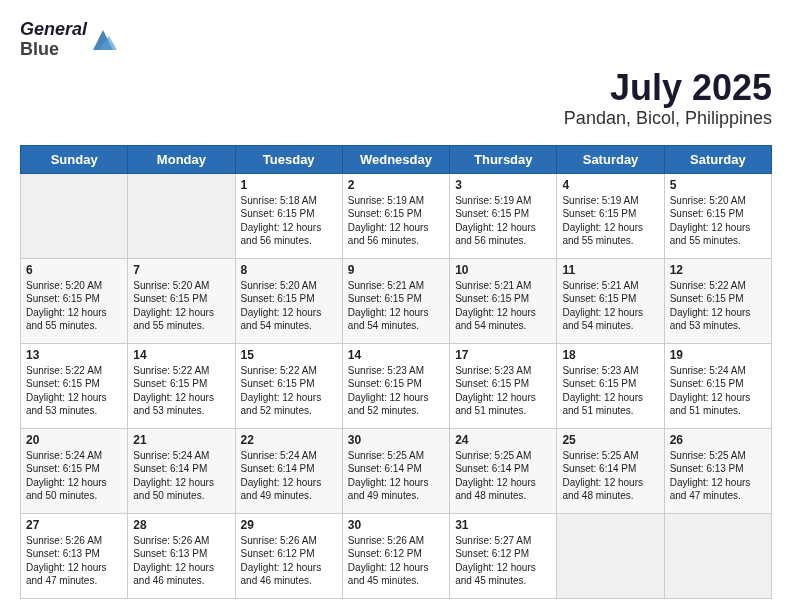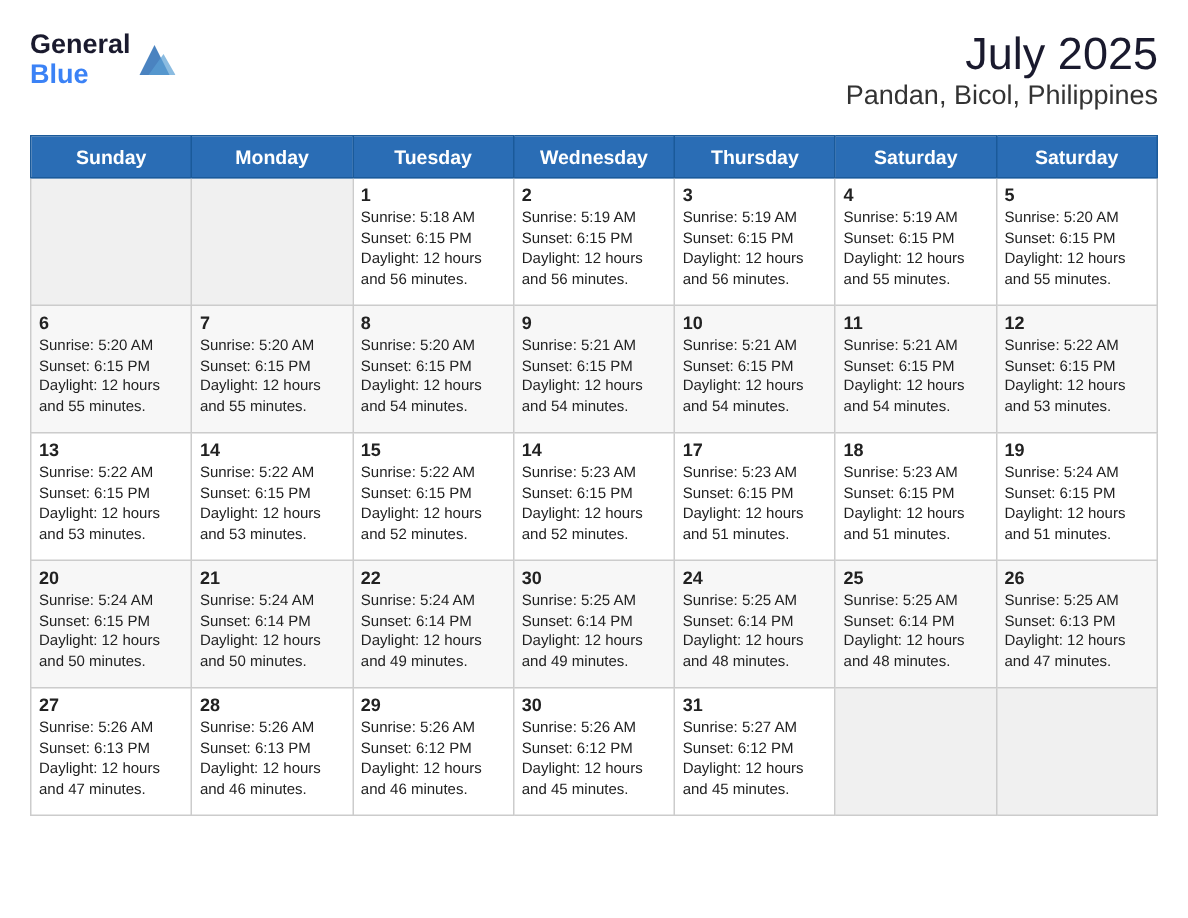--- a/index.html
+++ b/index.html
@@ -22,39 +22,41 @@
     }
     .logo-text {
       display: flex;
       flex-direction: column;
       line-height: 1.1;
     }
     .logo-general {
       font-size: 18px;
       font-weight: bold;
       color: #1a1a2e;
+      font-style: italic;
     }
     .logo-blue {
       font-size: 18px;
       font-weight: bold;
-      color: #3b82f6;
+      color: #404040;
     }
     .logo-icon {
       width: 28px;
       height: 28px;
       margin-left: 2px;
     }
     .title-block {
       text-align: right;
     }
     .month-year {
-      font-size: 30px;
-      font-weight: normal;
+      font-size: 36px;
+      font-weight: bold;
       color: #1a1a2e;
       line-height: 1.1;
+      margin-top: 48px;
     }
     .location {
       font-size: 18px;
       color: #333;
     }
     .calendar {
       width: 100%;
       border-collapse: collapse;
       border: 1px solid #ccc;
     }

